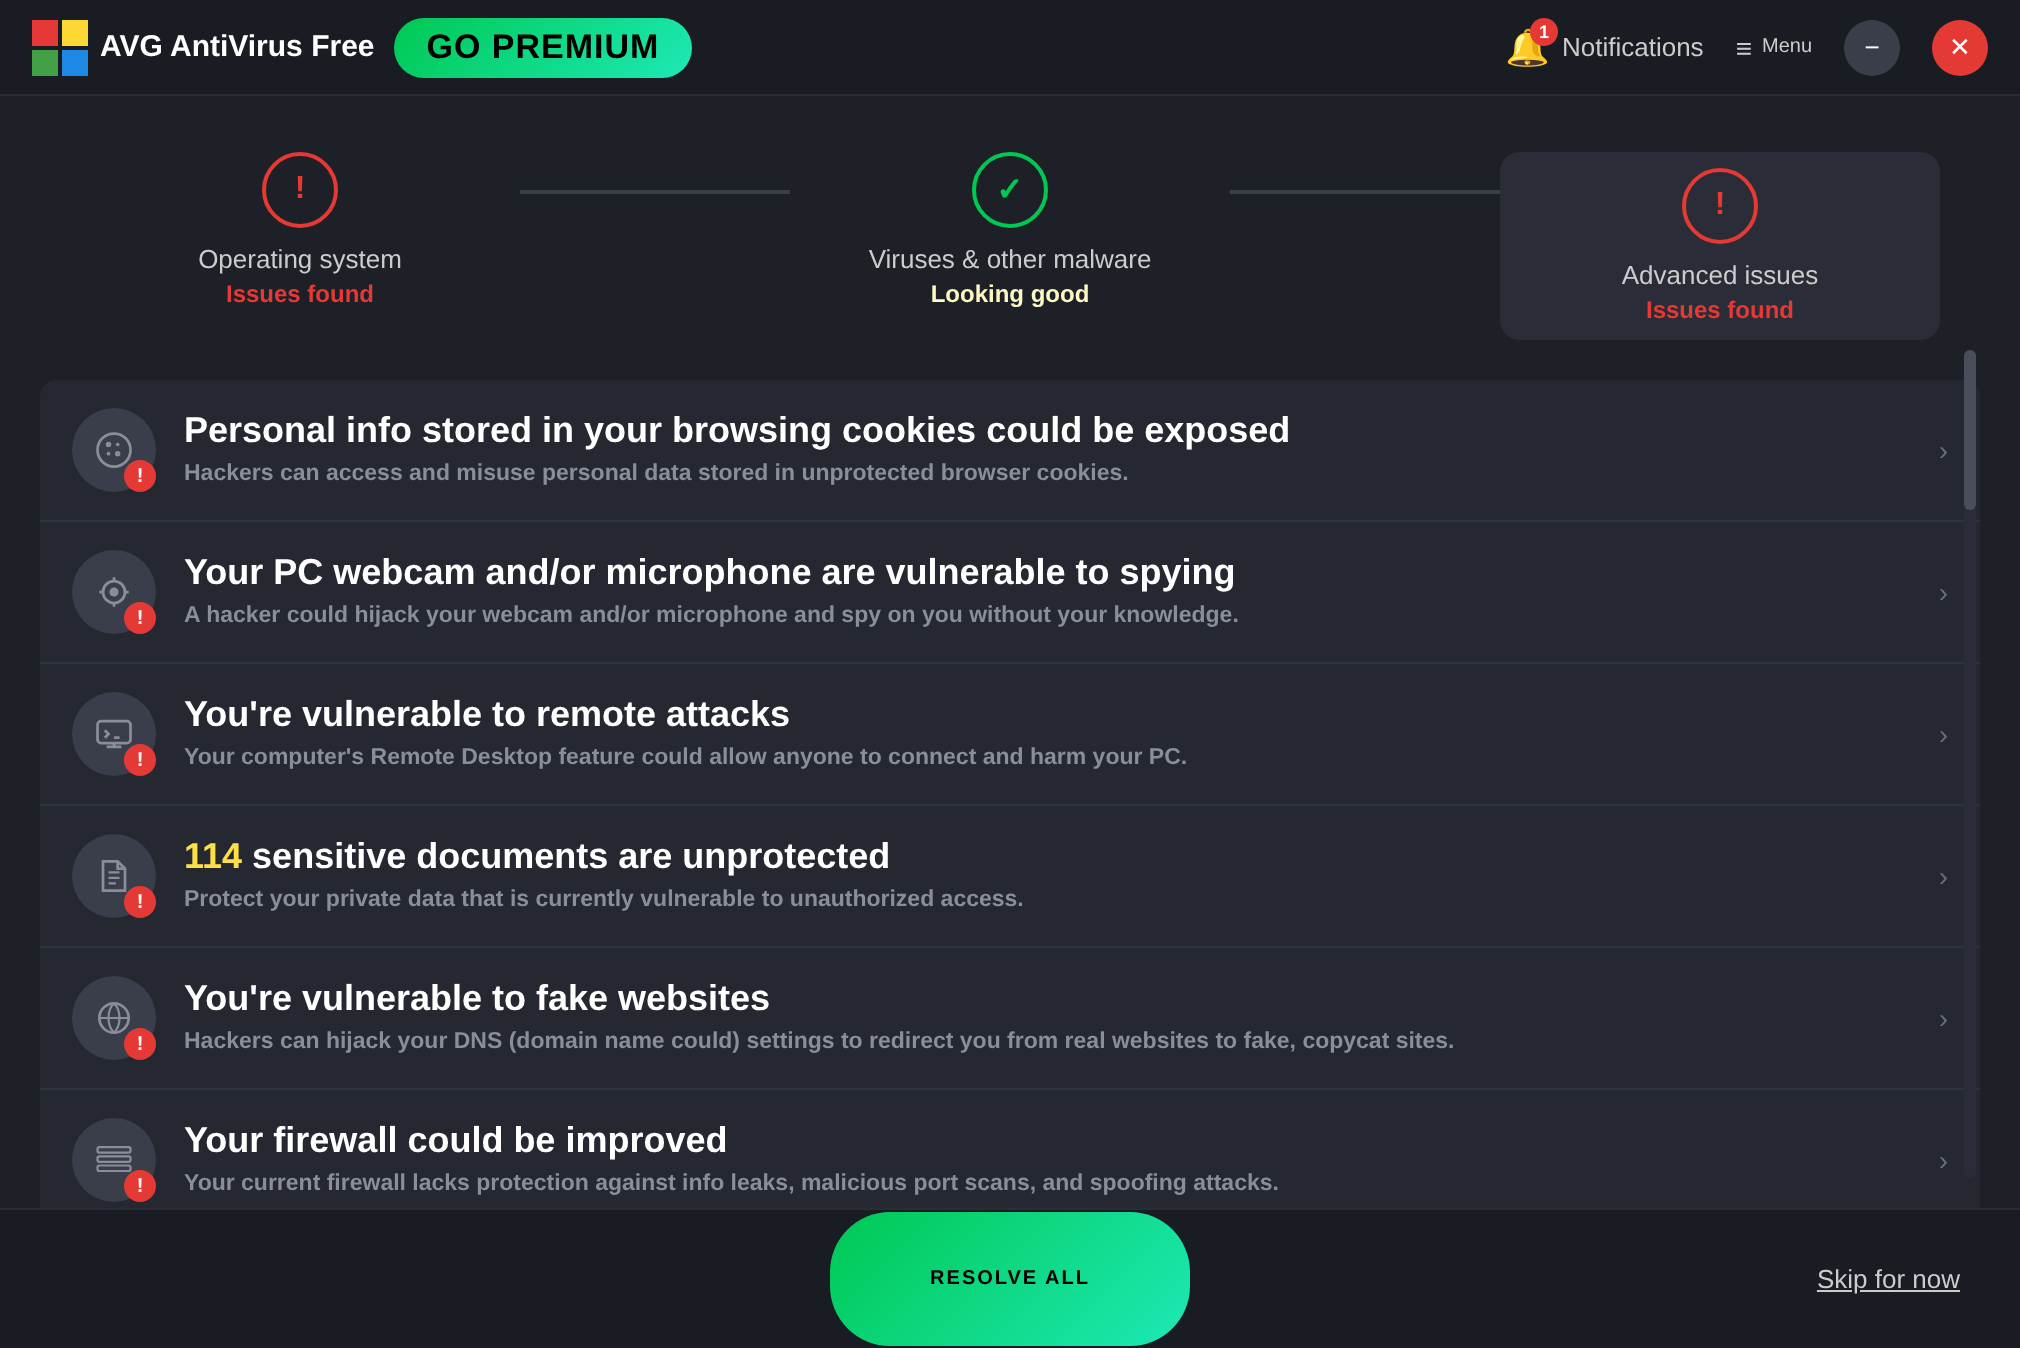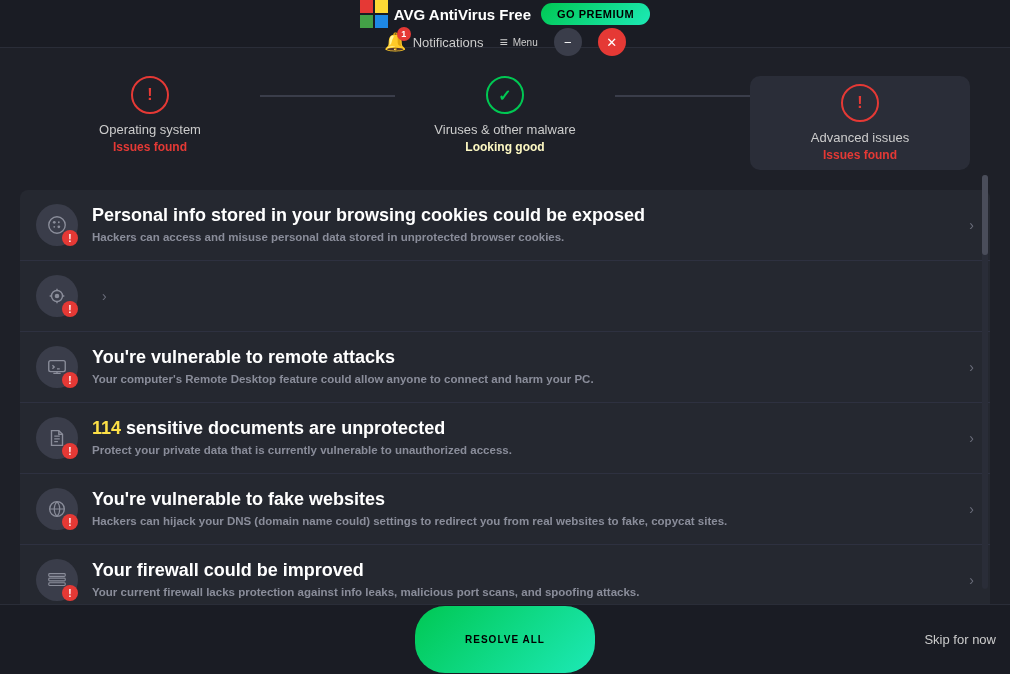--- a/index.html
+++ b/index.html
@@ -15,21 +15,20 @@
 
     
     .titlebar {
       display: flex;
       align-items: center;
       justify-content: space-between;
       background: #1a1c24;
       height: 48px;
       padding: 0 16px;
       border-bottom: 1px solid #2a2d38;
-      flex-direction: column;
     }
     .titlebar-left {
       display: flex;
       align-items: center;
       gap: 10px;
     }
     .avg-logo {
       display: flex;
       align-items: center;
       gap: 6px;
@@ -39,21 +38,21 @@
       height: 28px;
     }
     .avg-title {
       font-size: 15px;
       font-weight: 600;
       color: #fff;
     }
     .premium-btn {
       background: linear-gradient(135deg, #00c853, #1de9b6);
       color: #000;
-      font-size: 11px;
+      font-size: 17px;
       font-weight: 700;
       padding: 5px 16px;
       border-radius: 20px;
       border: none;
       cursor: pointer;
       letter-spacing: 0.5px;
     }
     .titlebar-right {
       display: flex;
       align-items: center;
@@ -271,24 +270,25 @@
       font-size: 10px;
       font-weight: 700;
       padding: 28px 50px;
       border-radius: 30px;
       border: none;
       cursor: pointer;
       letter-spacing: 1px;
     }
     .skip-link {
       position: absolute;
-      right: 14px;
+      right: 30px;
       font-size: 13px;
       color: #ccc;
       cursor: pointer;
+      text-decoration: underline;
     }
 
     
     .scroll-track {
       position: absolute;
       right: 22px;
       top: 175px;
       bottom: 85px;
       width: 6px;
       background: #2a2d38;
@@ -388,20 +388,24 @@
     <div class="issue-icon-wrap">
       <div class="issue-icon">
         <svg width="22" height="22" viewBox="0 0 24 24" fill="none">
             <circle cx="12" cy="12" r="6" stroke="#8a8d9a" stroke-width="1.5"></circle>
             <circle cx="12" cy="12" r="2.5" fill="#8a8d9a"></circle>
             <path d="M12 4v2M12 18v2M4 12h2M18 12h2" stroke="#8a8d9a" stroke-width="1.5"></path>
           </svg>
       </div>
       <div class="issue-badge">!</div>
     </div>
+    <div class="issue-content">
+      <div class="issue-title">Your PC webcam and/or microphone are vulnerable to spying</div>
+      <div class="issue-desc">A hacker could hijack your webcam and/or microphone and spy on you without your knowledge.</div>
+    </div>
     <span class="issue-chevron">›</span>
   </div>
 
   <div class="issue-item">
     <div class="issue-icon-wrap">
       <div class="issue-icon">
         <svg width="22" height="22" viewBox="0 0 24 24" fill="none">
             <rect x="3" y="5" width="18" height="12" rx="2" stroke="#8a8d9a" stroke-width="1.5"></rect>
             <path d="M8 19h8M12 17v2" stroke="#8a8d9a" stroke-width="1.5"></path>
             <path d="M7 10l2 2-2 2M12 14h3" stroke="#8a8d9a" stroke-width="1.5"></path>

